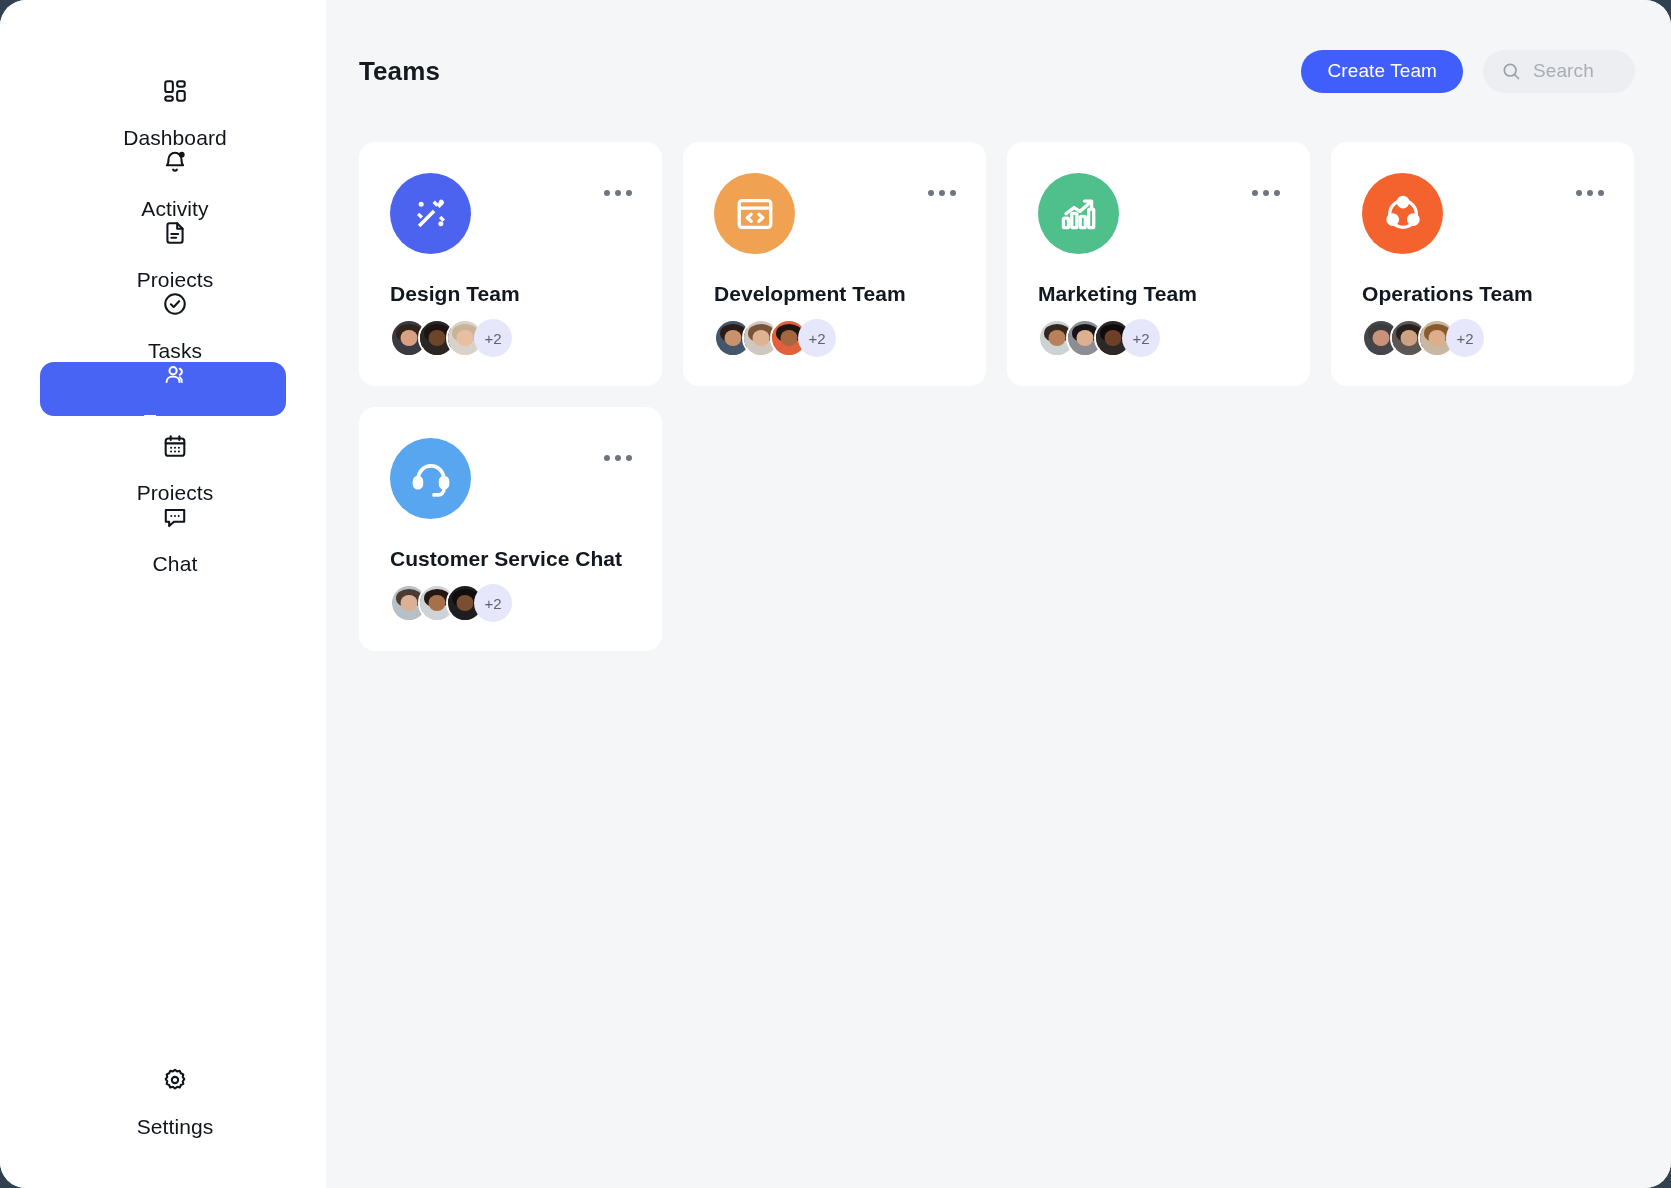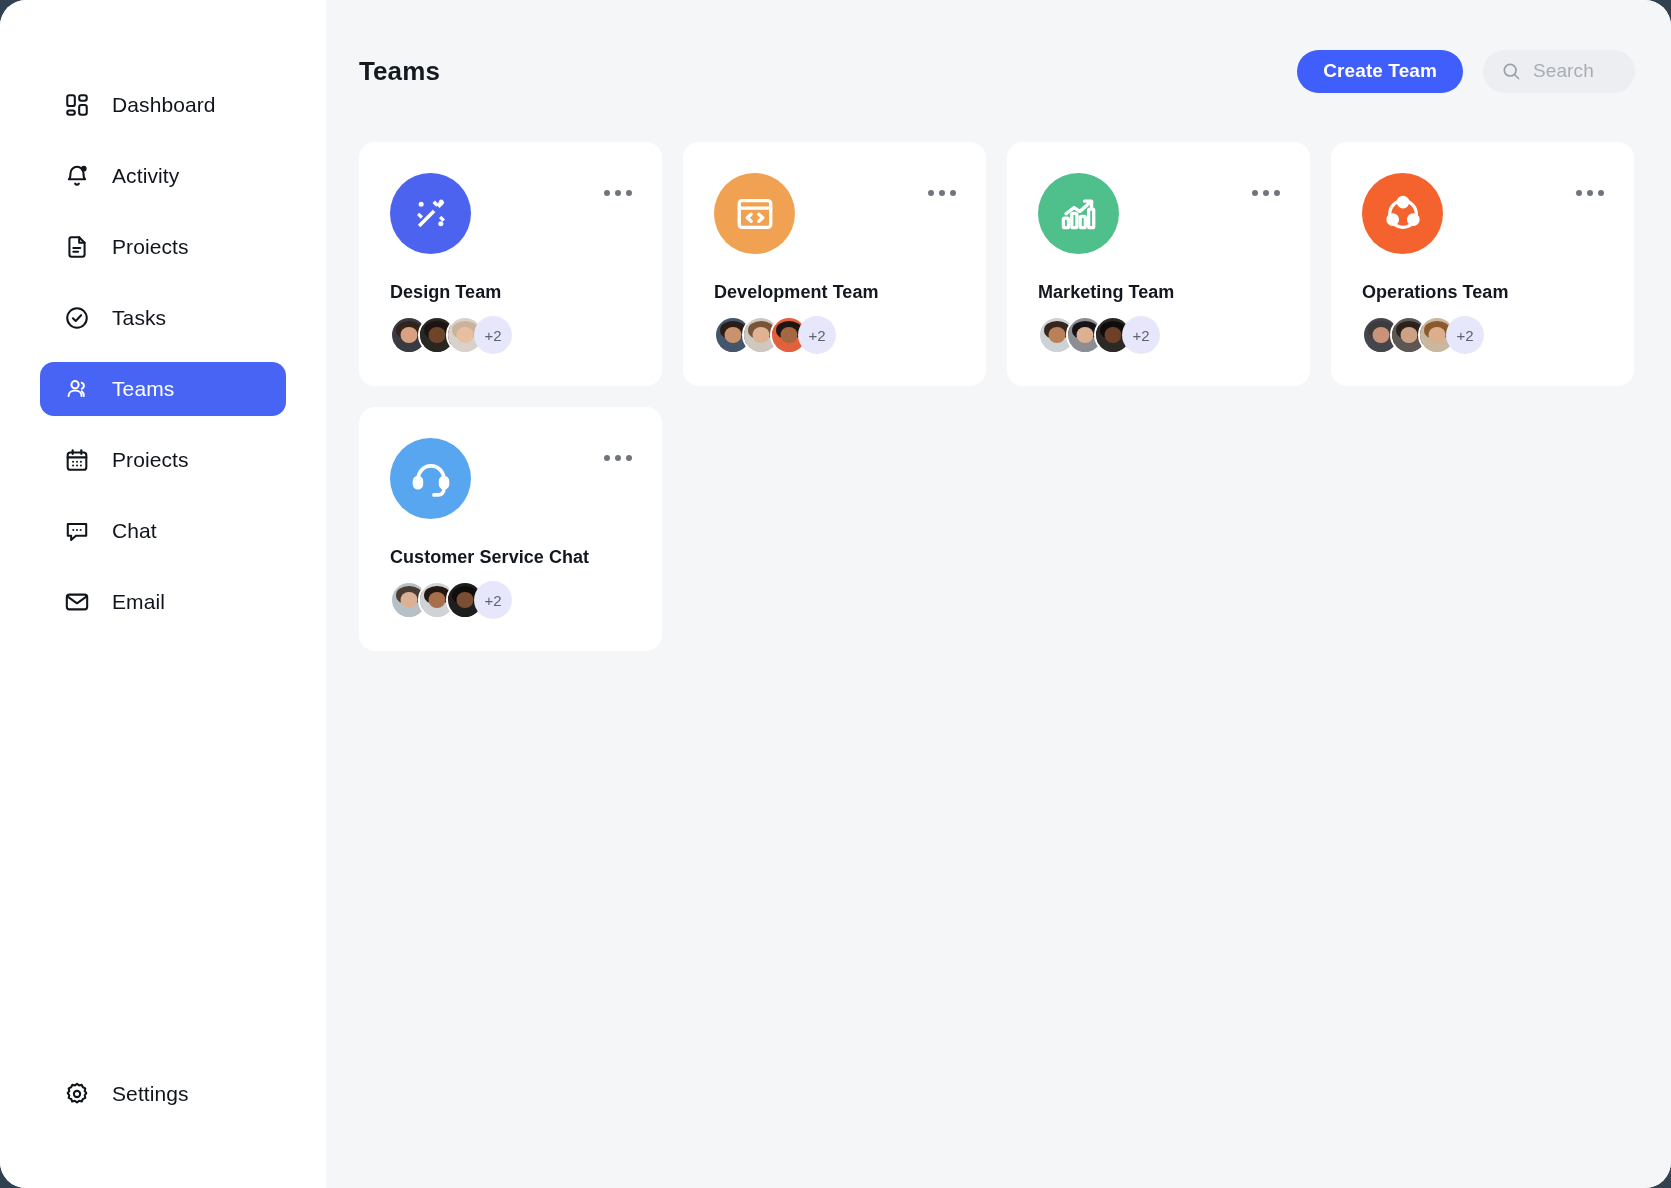--- a/index.html
+++ b/index.html
@@ -42,20 +42,21 @@
     align-items: center;
     gap: 22px;
     height: 54px;
     margin: 0 40px;
     padding-left: 24px;
     border-radius: 14px;
     color: #10151c;
     font-size: 21px;
     letter-spacing: .1px;
     cursor: pointer;
+    flex-direction: column;
   }
   .nav-item + .nav-item { margin-top: 17px; }
   .nav-item .nav-ico {
     width: 26px; height: 26px;
     display: flex; align-items: center; justify-content: center;
     flex: 0 0 26px;
   }
   .nav-item .nav-ico svg { display: block; }
   .nav-item.active {
     background: #4864f4;
@@ -98,21 +99,21 @@
     gap: 20px;
   }
   #create-team-btn {
     background: #3f5efb;
     color: #fff;
     border: none;
     border-radius: 24px;
     height: 43px;
     padding: 0 26px;
     font-size: 19px;
-    font-weight: bold;
+    font-weight: normal;
     font-family: inherit;
     cursor: pointer;
     letter-spacing: .1px;
   }
   #search-box {
     display: flex;
     align-items: center;
     gap: 12px;
     background: #eceef1;
     border-radius: 24px;
@@ -159,21 +160,21 @@
     padding: 4px;
   }
   .card-menu i {
     width: 6px; height: 6px;
     border-radius: 50%;
     background: #6e757e;
     display: block;
   }
   .card-title {
     margin-top: 28px;
-    font-size: 18px;
+    font-size: 21px;
     font-weight: bold;
     color: #12181f;
     letter-spacing: .05px;
     white-space: nowrap;
   }
   .avatars {
     margin-top: 13px;
     display: flex;
     align-items: center;
   }
@@ -306,29 +307,20 @@
           <span class="nav-ico">
             <svg width="26" height="26" viewBox="0 0 24 24" fill="none" stroke="#10151c" stroke-width="1.9" stroke-linecap="round" stroke-linejoin="round">
               <path d="M20.5 5.6H3.5v10.8h3.1v4l4.4-4h9.5z"></path>
               <circle cx="8.6" cy="11" r=".95" fill="#10151c" stroke="none"></circle>
               <circle cx="12" cy="11" r=".95" fill="#10151c" stroke="none"></circle>
               <circle cx="15.4" cy="11" r=".95" fill="#10151c" stroke="none"></circle>
             </svg>
           </span>
           <span>Chat</span>
         </div>
-        <div class="nav-item">
-          <span class="nav-ico">
-            <svg width="26" height="26" viewBox="0 0 24 24" fill="none" stroke="#10151c" stroke-width="1.9" stroke-linecap="round" stroke-linejoin="round">
-              <rect x="2.6" y="5.2" width="18.8" height="13.6" rx="2.4"></rect>
-              <path d="M3.4 7l8.6 6.2L20.6 7"></path>
-            </svg>
-          </span>
-          <span>Email</span>
-        </div>
       </div>
     <div class="nav-group" id="sidebar-bottom">
         <div class="nav-item">
           <span class="nav-ico">
             <svg width="26" height="26" viewBox="0 0 24 24" fill="none" stroke="#10151c" stroke-width="1.9" stroke-linecap="round" stroke-linejoin="round">
               <path d="M12 2.6l2 1.5 2.4-.6 1 2.3 2.3 1-.6 2.4 1.5 2-1.5 2 .6 2.4-2.3 1-1 2.3-2.4-.6-2 1.5-2-1.5-2.4.6-1-2.3-2.3-1 .6-2.4-1.5-2 1.5-2-.6-2.4 2.3-1 1-2.3 2.4.6z"></path>
               <circle cx="12" cy="12" r="2.9"></circle>
             </svg>
           </span>
           <span>Settings</span>

